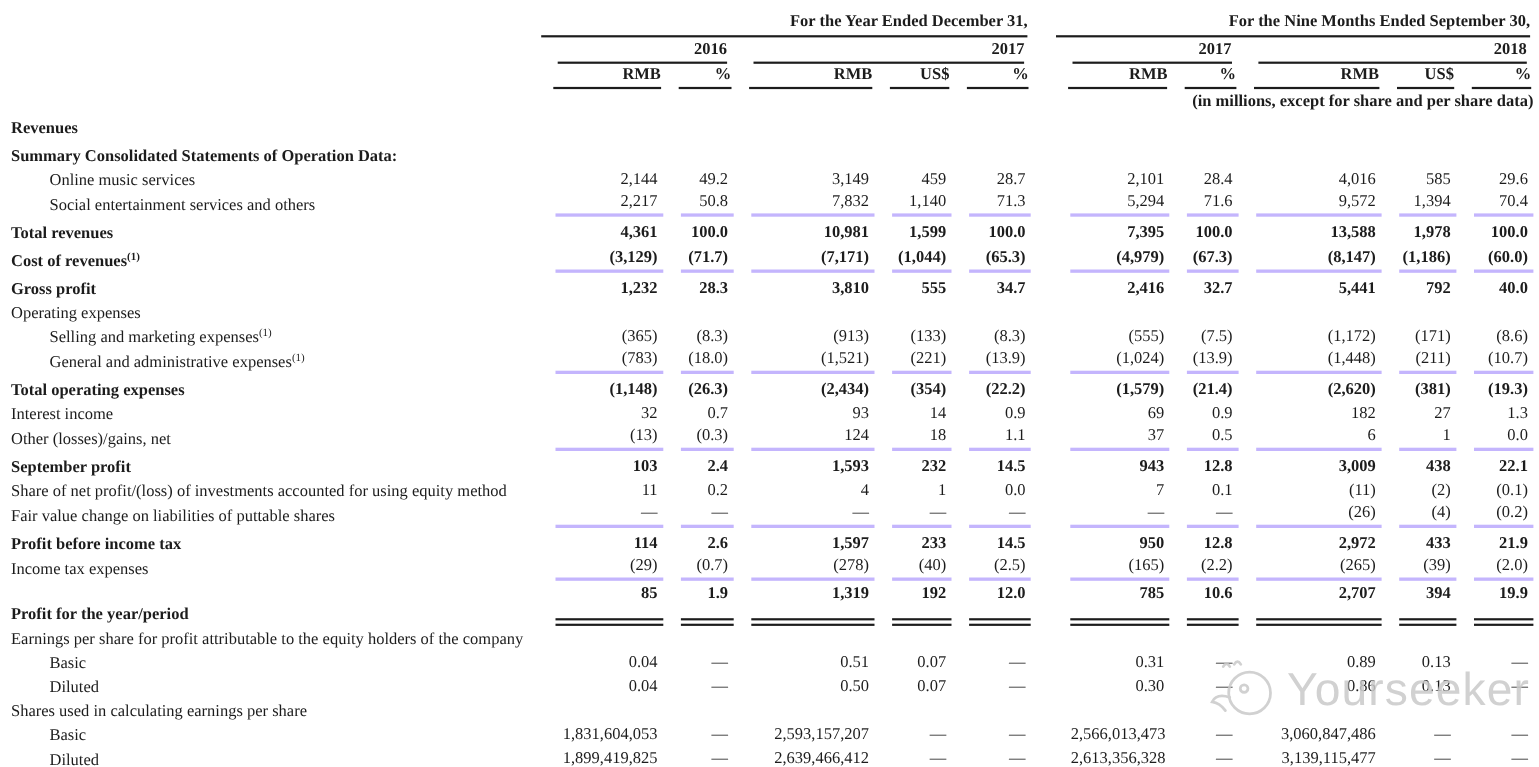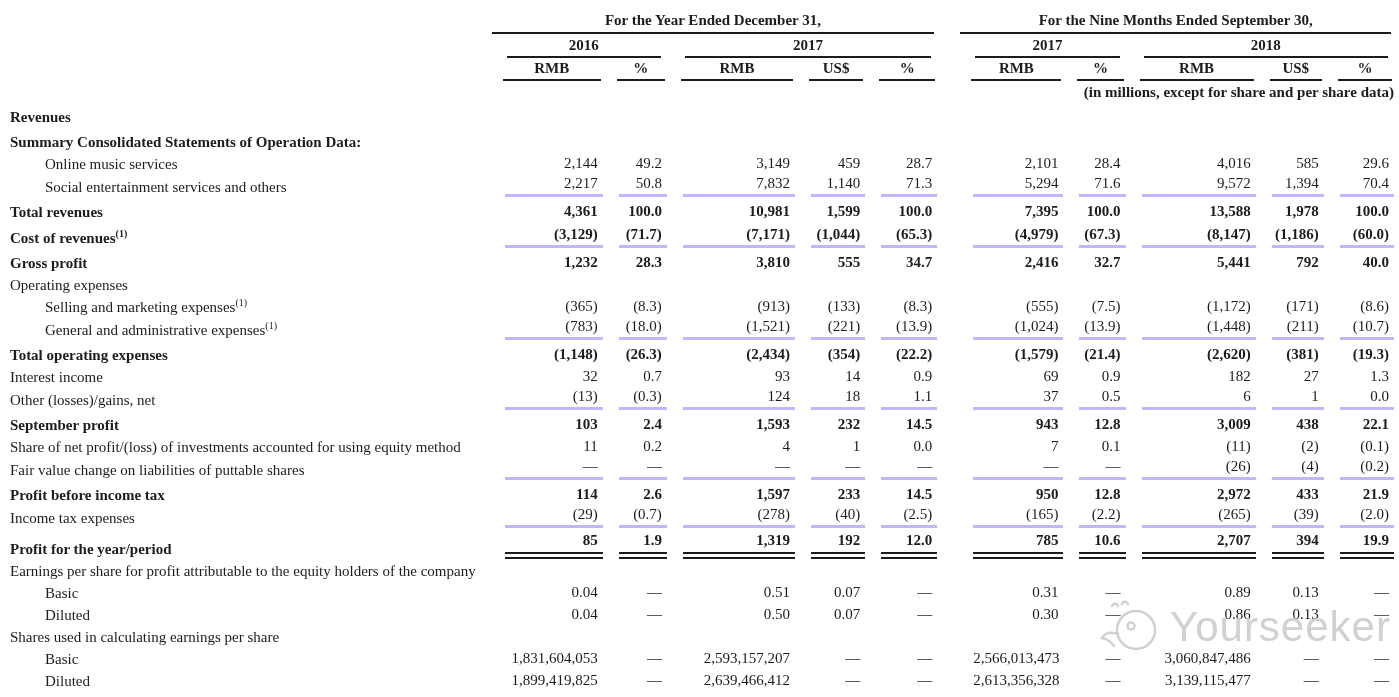--- a/index.html
+++ b/index.html
@@ -7,36 +7,36 @@
         font-family:"Liberation Serif","DejaVu Serif",serif;color:#1c1c1c;}
   table{border-collapse:collapse;table-layout:fixed;width:1392px;margin:4px 0 0 2px;}
   col.c-label{width:486px;}
   col.c-r16{width:114px;} col.c-p16{width:64px;}
   col.c-r17{width:128px;} col.c-u17{width:70px;} col.c-p17{width:72px;}
   col.c-gap{width:20px;}
   col.c-r17n{width:106px;} col.c-p17n{width:62px;}
   col.c-r18{width:130px;} col.c-u18{width:68px;} col.c-p18{width:70px;}
 
   td,th{padding:0;font-size:15px;vertical-align:bottom;line-height:19px;}
-  thead th{font-weight:bold;text-align:center;}
+  thead th{font-weight:bold;text-align:right;}
   .hgrp .hl{border-bottom:2px solid #1c1c1c;padding-bottom:2px;margin:0 3px;}
   .hyr  .hl{border-bottom:2px solid #1c1c1c;padding-bottom:1px;margin:0 6px 0 18px;}
   .hcol .hl{border-bottom:2px solid #1c1c1c;padding-bottom:1px;margin:0 2px 0 14px;}
   thead tr.rA th{padding-top:4px;height:26px;}
   thead tr.rB th{height:24px;}
   thead tr.rC th{height:23px;}
   .note{font-weight:bold;text-align:right;height:21px;font-size:15px;}
 
   tbody td{height:22px;}
   td.lbl{text-align:left;padding-left:28px;text-indent:-20px;white-space:normal;}
   td.lbl.ind1{padding-left:63px;}
   td.num{text-align:right;}
   .vi{margin-left:16px;padding:0 5px 1px 0;white-space:nowrap;}
   tr.single .vi{border-bottom:3px solid #c4b5fd;}
-  tr.double .vi{border-bottom:7px double #1c1c1c;padding-bottom:2px;}
+  tr.double .vi{border-bottom:7px double #1c1c1c;padding-bottom:12px;}
   tr.b td{font-weight:bold;padding-top:3px;}
   sup{font-size:10px;line-height:0;}
 
   #watermark{position:absolute;left:1098px;top:600px;display:flex;align-items:center;
              gap:8px;color:#c7c7c7;opacity:.85;pointer-events:none;}
   #watermark .wm-text{font-family:"Liberation Sans","DejaVu Sans",sans-serif;
              font-size:42px;letter-spacing:1px;color:#c9c9c9;text-align:right;}
 </style>
 </head>
 <body>

